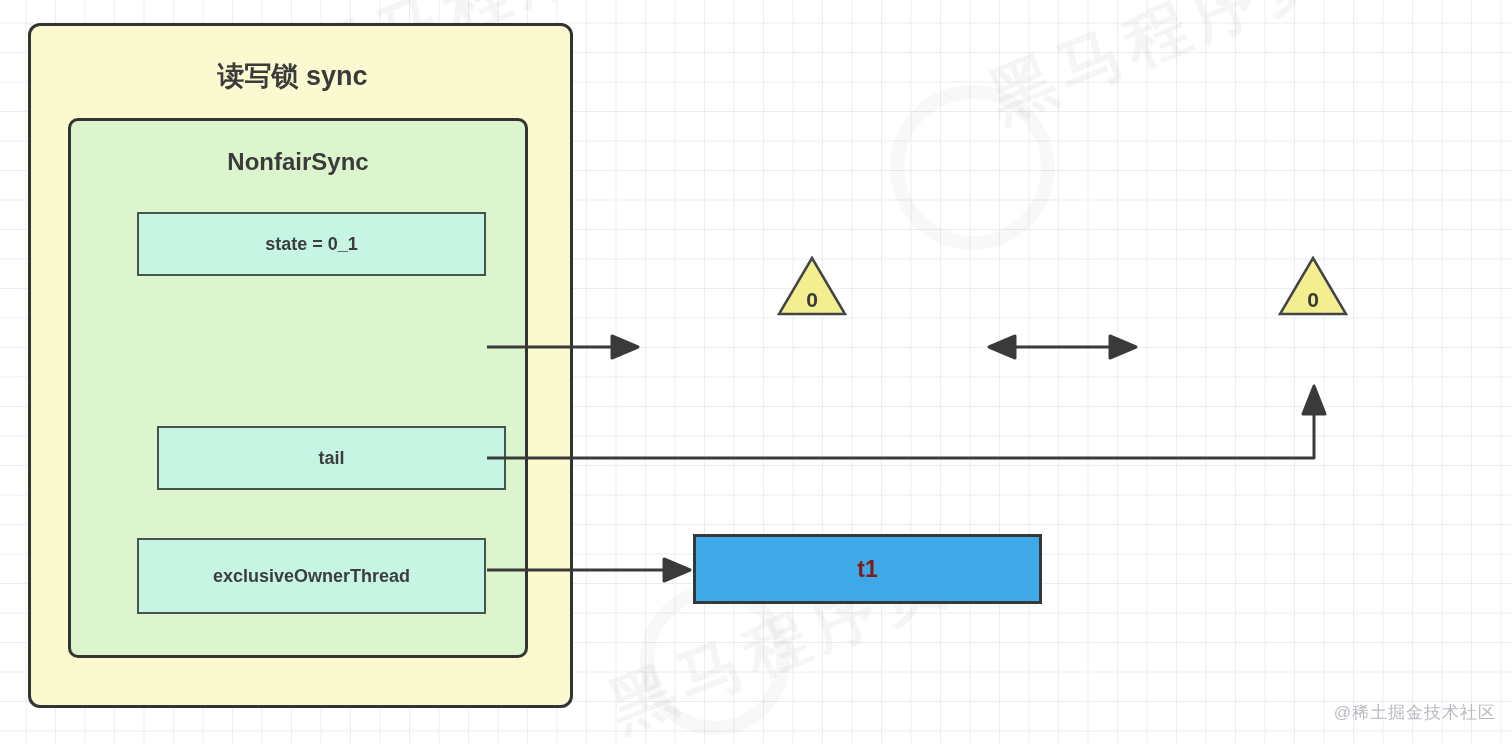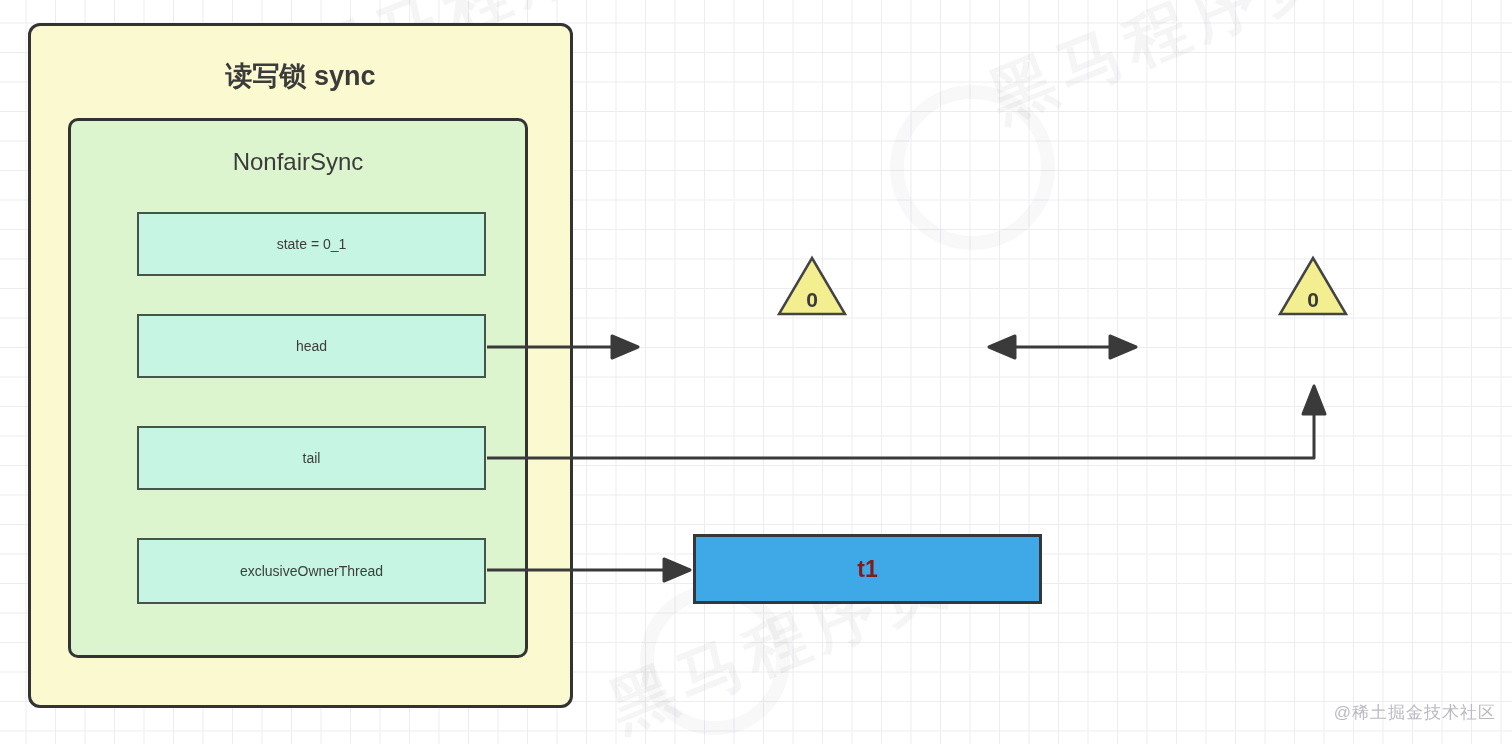--- a/index.html
+++ b/index.html
@@ -34,32 +34,32 @@
   
   .outer-box{
     position:absolute;left:28px;top:23px;width:545px;height:685px;
     background:var(--outer-fill);border:3px solid #333;border-radius:12px;
   }
   .inner-box{
     position:absolute;left:68px;top:118px;width:460px;height:540px;
     background:var(--inner-fill);border:3px solid #333;border-radius:10px;
   }
   .outer-title{
-    position:absolute;left:28px;top:58px;width:545px;text-align:center;
+    position:absolute;left:20px;top:58px;width:545px;text-align:center;
     font-size:27px;font-weight:bold;color:#3b3b3b;
   }
   .inner-title{
     position:absolute;left:68px;top:148px;width:460px;text-align:center;
-    font-size:24px;font-weight:normal;color:#3b3b3b;
+    font-size:24px;font-weight:bold;color:#3b3b3b;
   }
   .field{
     position:absolute;left:137px;width:349px;height:64px;
     background:var(--field-fill);border:2px solid #46544c;
     display:flex;align-items:center;justify-content:center;
-    font-size:14px;font-weight:normal;color:#3d3d3d;
+    font-size:18px;font-weight:bold;color:#3d3d3d;
   }
   .node{
     position:absolute;height:67px;width:349px;top:313px;
     border:3px solid #333;
     display:flex;align-items:center;justify-content:center;
     font-size:23px;font-weight:bold;color:#2e2e2e;
   }
   .node-head{left:637px;background:var(--node-head-fill);width:348px;}
   .node-shared{left:1140px;background:var(--node-shared-fill);}
   .thread-node{
@@ -91,27 +91,24 @@
 
   <div class="outer-box"></div>
   <div class="outer-title">读写锁 sync</div>
 
   <div class="inner-box"></div>
   <div class="inner-title">NonfairSync</div>
 
   <div class="field" style="top:212px;">
     <span>state = 0_1</span>
   </div>
-  <div class="field" style="top:314px;">
-    <span>head</span>
-  </div>
-  <div class="field" style="top:426px;">
+  <div class="field" style="top:426px;margin-left:20px;">
     <span>tail</span>
   </div>
-  <div class="field" style="top:538px;height:66px;">
+  <div class="field" style="top:538px;height:76px;">
     <span>exclusiveOwnerThread</span>
   </div>
 
   <svg class="triangle-badge tb1" viewBox="0 0 72 62">
     <polygon points="36,3 69,59 3,59" fill="var(--triangle-fill)" stroke="#444" stroke-width="2.5"></polygon>
     <text x="36" y="52" text-anchor="middle" font-size="21" font-weight="bold" fill="#3b3b3b">0</text>
   </svg>
   <svg class="triangle-badge tb2" viewBox="0 0 72 62">
     <polygon points="36,3 69,59 3,59" fill="var(--triangle-fill)" stroke="#444" stroke-width="2.5"></polygon>
     <text x="36" y="52" text-anchor="middle" font-size="21" font-weight="bold" fill="#3b3b3b">0</text>

